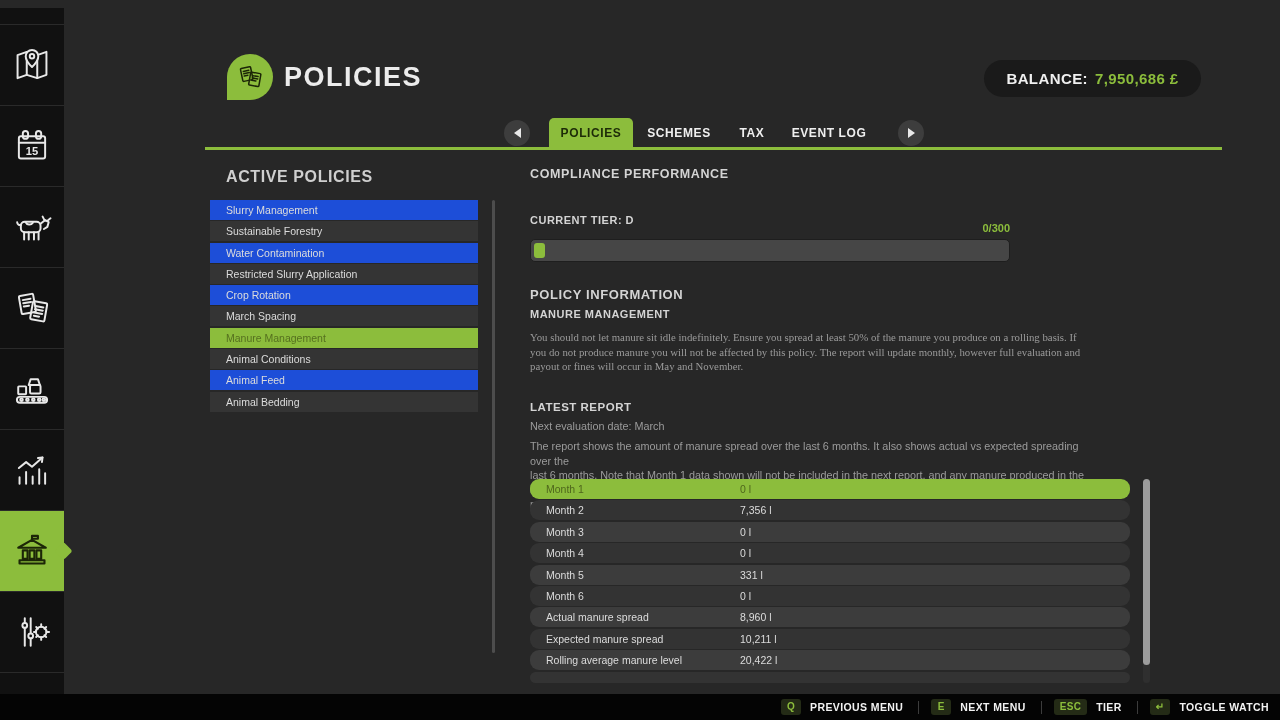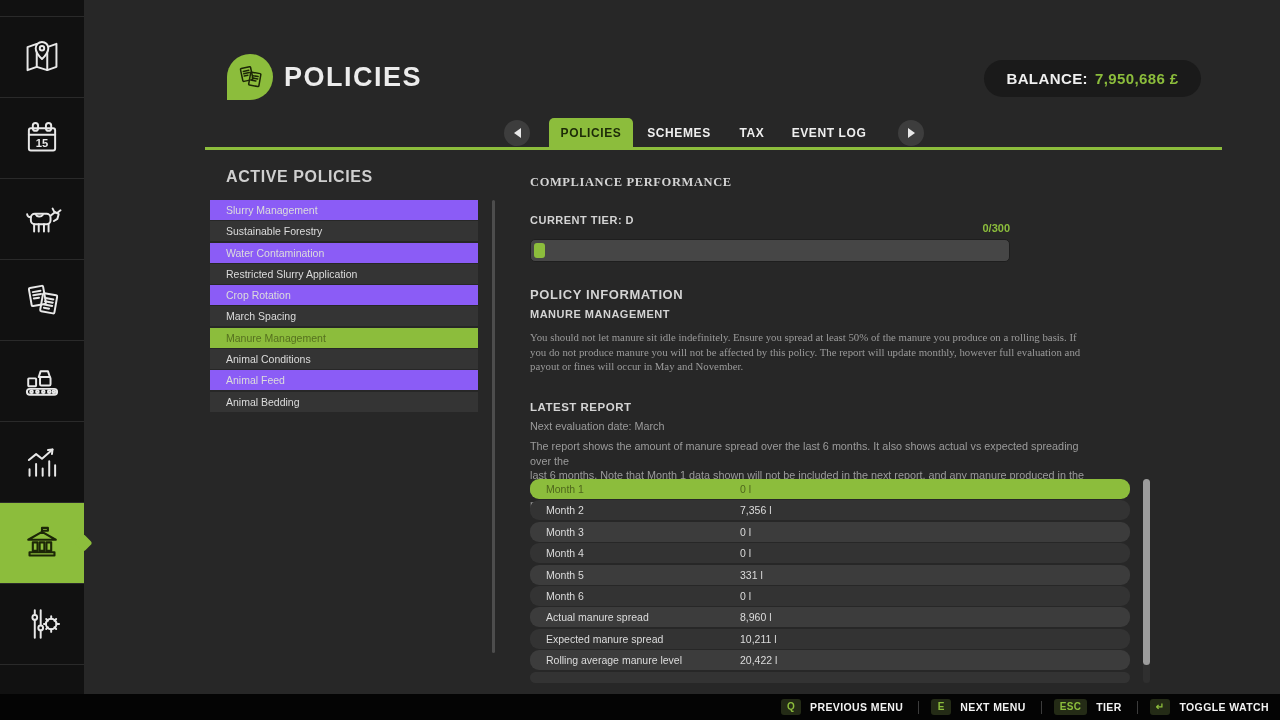--- a/index.html
+++ b/index.html
@@ -1,21 +1,21 @@
 <!DOCTYPE html>
 <html style="--accent: #8cbd3c;"><head>
 <meta charset="utf-8">
 <style>
   * { margin:0; padding:0; box-sizing:border-box; }
   html,body { width:1280px; height:720px; background:#000; }
   body { font-family:"Liberation Sans", sans-serif; overflow:hidden; }
   .screen { position:relative; width:1280px; height:720px; background:#272727; overflow:hidden; }
 
   
-  .sidebar { position:absolute; left:0; top:0; width:84px; height:694px; background:#111111; }
+  .sidebar { position:absolute; left:0; top:8px; width:64px; height:694px; background:#111111; }
   .side-spacer { height:17px; border-bottom:1px solid #2a2a2a; }
   .side-item { position:relative; height:81px; border-bottom:1px solid #2a2a2a;
                display:flex; align-items:center; justify-content:center; cursor:pointer; }
   .side-item svg { width:42px; height:42px; }
   .side-item.selected { background:var(--accent,#8cbd3c); }
   .side-item.selected::after { content:''; position:absolute; right:-6px; top:50%; width:13px; height:13px;
                transform:translateY(-50%) rotate(45deg); background:var(--accent,#8cbd3c); border-radius:3px; }
 
   
   .hdr-icon { position:absolute; left:227px; top:54px; width:46px; height:46px;
@@ -38,21 +38,21 @@
                border-color:transparent transparent transparent #e8e8e8; }
   .tab { position:absolute; top:118px; height:30px; line-height:30px; text-align:center;
          font-size:12px; font-weight:bold; letter-spacing:.6px; color:#efefef; cursor:pointer; }
   .tab.active { background:var(--accent,#8cbd3c); color:#1d2b08; border-radius:5px 5px 0 0; }
   .tab-underline { position:absolute; left:205px; top:147px; width:1017px; height:3px; background:var(--accent,#8cbd3c); }
 
   
   .panel-heading { position:absolute; font-size:16px; font-weight:bold; letter-spacing:.6px; color:#cfcfcf; }
   .policy-list { position:absolute; left:210px; top:200px; width:268px; }
   .p-row { height:20px; margin-bottom:1.3px; line-height:20px; padding-left:16px;
-           font-size:10.5px; color:#dcdcdc; background:#8b5cf6; cursor:pointer;
+           font-size:10.5px; color:#dcdcdc; background:#1d4ed8; cursor:pointer;
            white-space:nowrap; overflow:hidden; }
   .p-row.dark { background:#343434; }
   .p-row.selected { background:var(--accent,#8cbd3c); color:#55701f; }
   .v-scroll { position:absolute; left:492px; top:200px; width:3px; height:453px; background:#4d4d4d; border-radius:2px; }
 
   
   .sec-heading { position:absolute; font-size:12.5px; font-weight:bold; letter-spacing:.6px; color:#d4d4d4; }
   .sub-heading { position:absolute; font-size:11px; font-weight:bold; letter-spacing:.5px; color:#d4d4d4; }
   .score { position:absolute; left:880px; top:222px; width:130px; text-align:right;
            font-size:11px; font-weight:bold; color:var(--accent,#8cbd3c); }
@@ -241,21 +241,21 @@
     <div class="p-row dark">Restricted Slurry Application</div>
     <div class="p-row">Crop Rotation</div>
     <div class="p-row dark">March Spacing</div>
     <div class="p-row selected">Manure Management</div>
     <div class="p-row dark">Animal Conditions</div>
     <div class="p-row">Animal Feed</div>
     <div class="p-row dark">Animal Bedding</div>
   </div>
   <div class="v-scroll"></div>
 
-  <div class="sec-heading" style="left:530px; top:175px;font-family:Liberation Serif, serif;">COMPLIANCE PERFORMANCE</div>
+  <div class="sec-heading" style="left:530px; top:167px;">COMPLIANCE PERFORMANCE</div>
   <div class="sub-heading" style="left:530px; top:214px;">CURRENT TIER: D</div>
   <div class="score">0/300</div>
   <div class="progress-track">
     <div class="progress-fill"></div>
   </div>
 
   <div class="sec-heading" style="left:530px; top:287px; font-size:13px;">POLICY INFORMATION</div>
   <div class="sub-heading" style="left:530px; top:308px;">MANURE MANAGEMENT</div>
   <div class="body-text" style="left:530px; top:330px; width:560px;font-family:Liberation Serif, serif;">You should not let manure sit idle indefinitely. Ensure you spread at least 50% of the manure you produce on a rolling basis. If
 you do not produce manure you will not be affected by this policy. The report will update monthly, however full evaluation and

